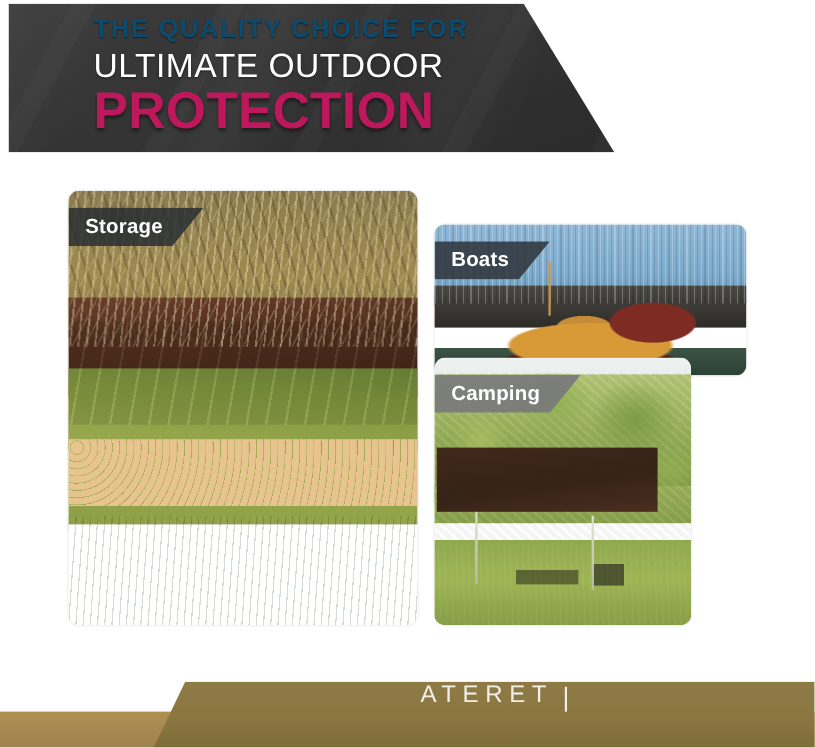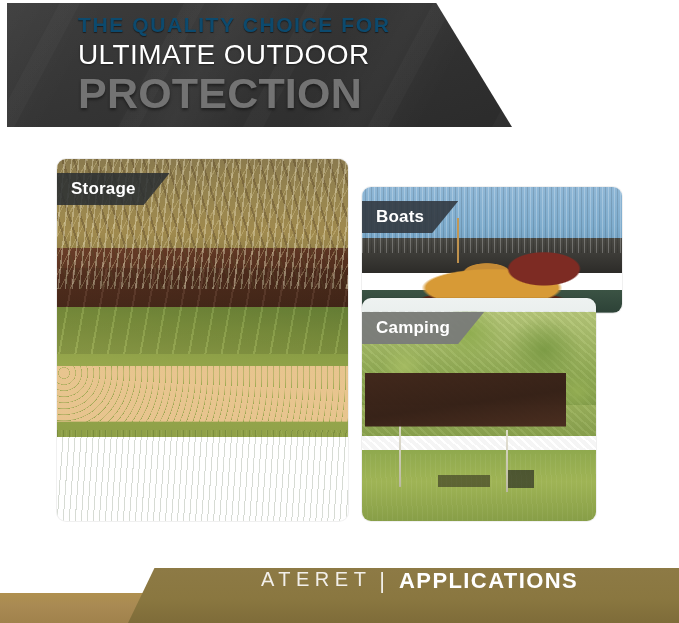--- a/index.html
+++ b/index.html
@@ -60,36 +60,36 @@
     letter-spacing: 0.4px;
     color: #ffffff;
     text-transform: uppercase;
     margin: 0 0 3px 0;
     text-shadow: 0 1px 2px rgba(0,0,0,0.45);
   }
   .headline-3 {
     font-size: 43px;
     font-weight: bold;
     letter-spacing: 0.2px;
-    color: #737373;
+    color: #be185d;
     text-transform: uppercase;
     margin: 0;
     text-shadow: 0 2px 3px rgba(0,0,0,0.45);
   }
 
   
   .panel {
     position: absolute;
     border-radius: 9px;
     overflow: hidden;
     box-shadow: 0 0 0 1px rgba(0,0,0,0.06);
   }
   .panel-storage { left: 57px; top: 159px; width: 291px; height: 362px; }
   .panel-boats   { left: 362px; top: 159px; width: 260px; height: 126px; margin-top: 28px; }
-  .panel-camping { left: 362px; top: 298px; width: 214px; height: 223px; padding-left: 20px; }
+  .panel-camping { left: 362px; top: 298px; width: 214px; height: 223px; }
 
   .panel-photo { position: absolute; inset: 0; }
 
   
   .panel-tag {
     position: absolute;
     left: 0; z-index: 5;
     height: 32px;
     display: flex; align-items: center;
     padding: 0 34px 0 14px;
@@ -283,14 +283,13 @@
 <div class="panel panel-camping">
   <div class="panel-photo ph-camping"></div>
   <div class="panel-tag tag-grey">Camping</div>
 </div>
 
 <div class="footer-light"></div>
 <div class="footer-dark"></div>
 <div class="footer-text">
   <span class="brand">ATERET</span>
   <span class="divider-bar">|</span>
-  <span class="footer-word">APPLICATIONS</span>
 </div>
 
 </body></html>

